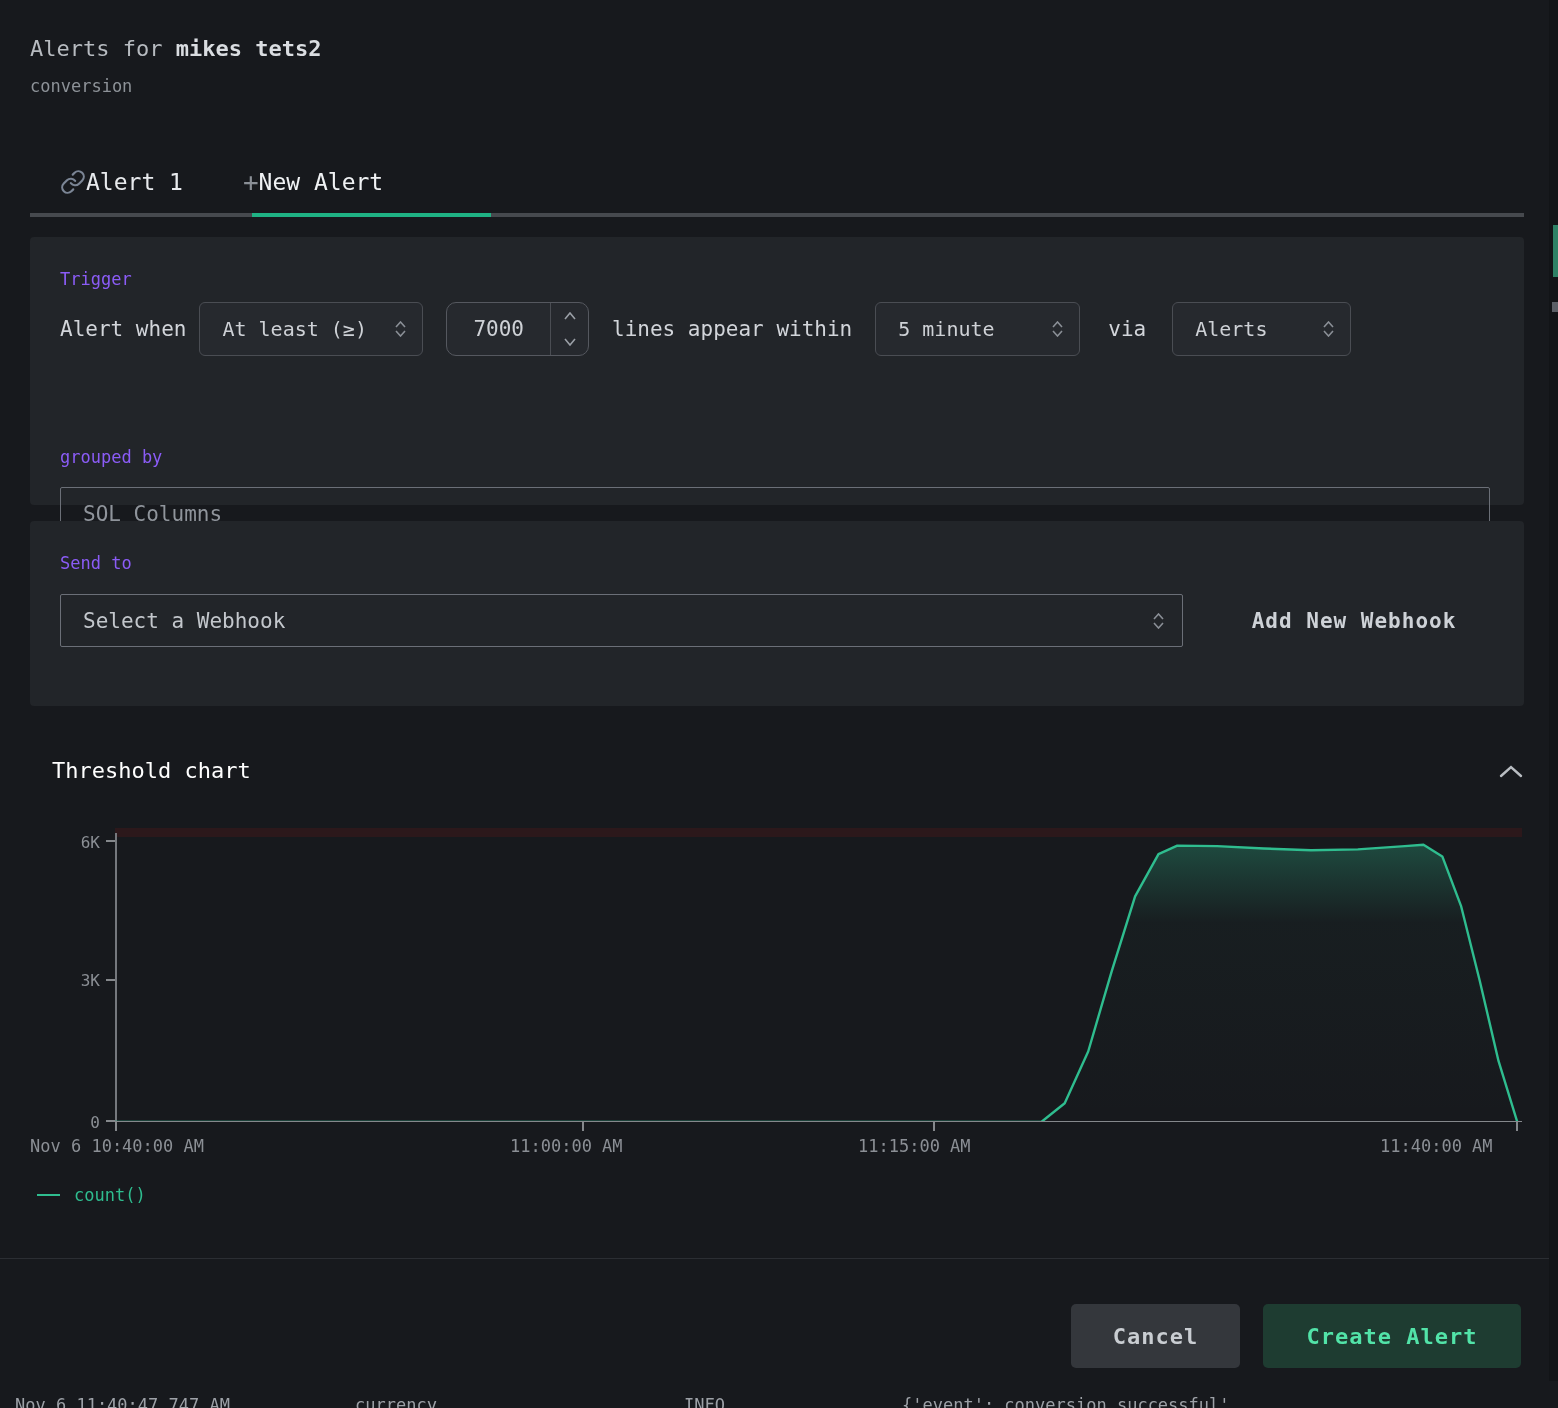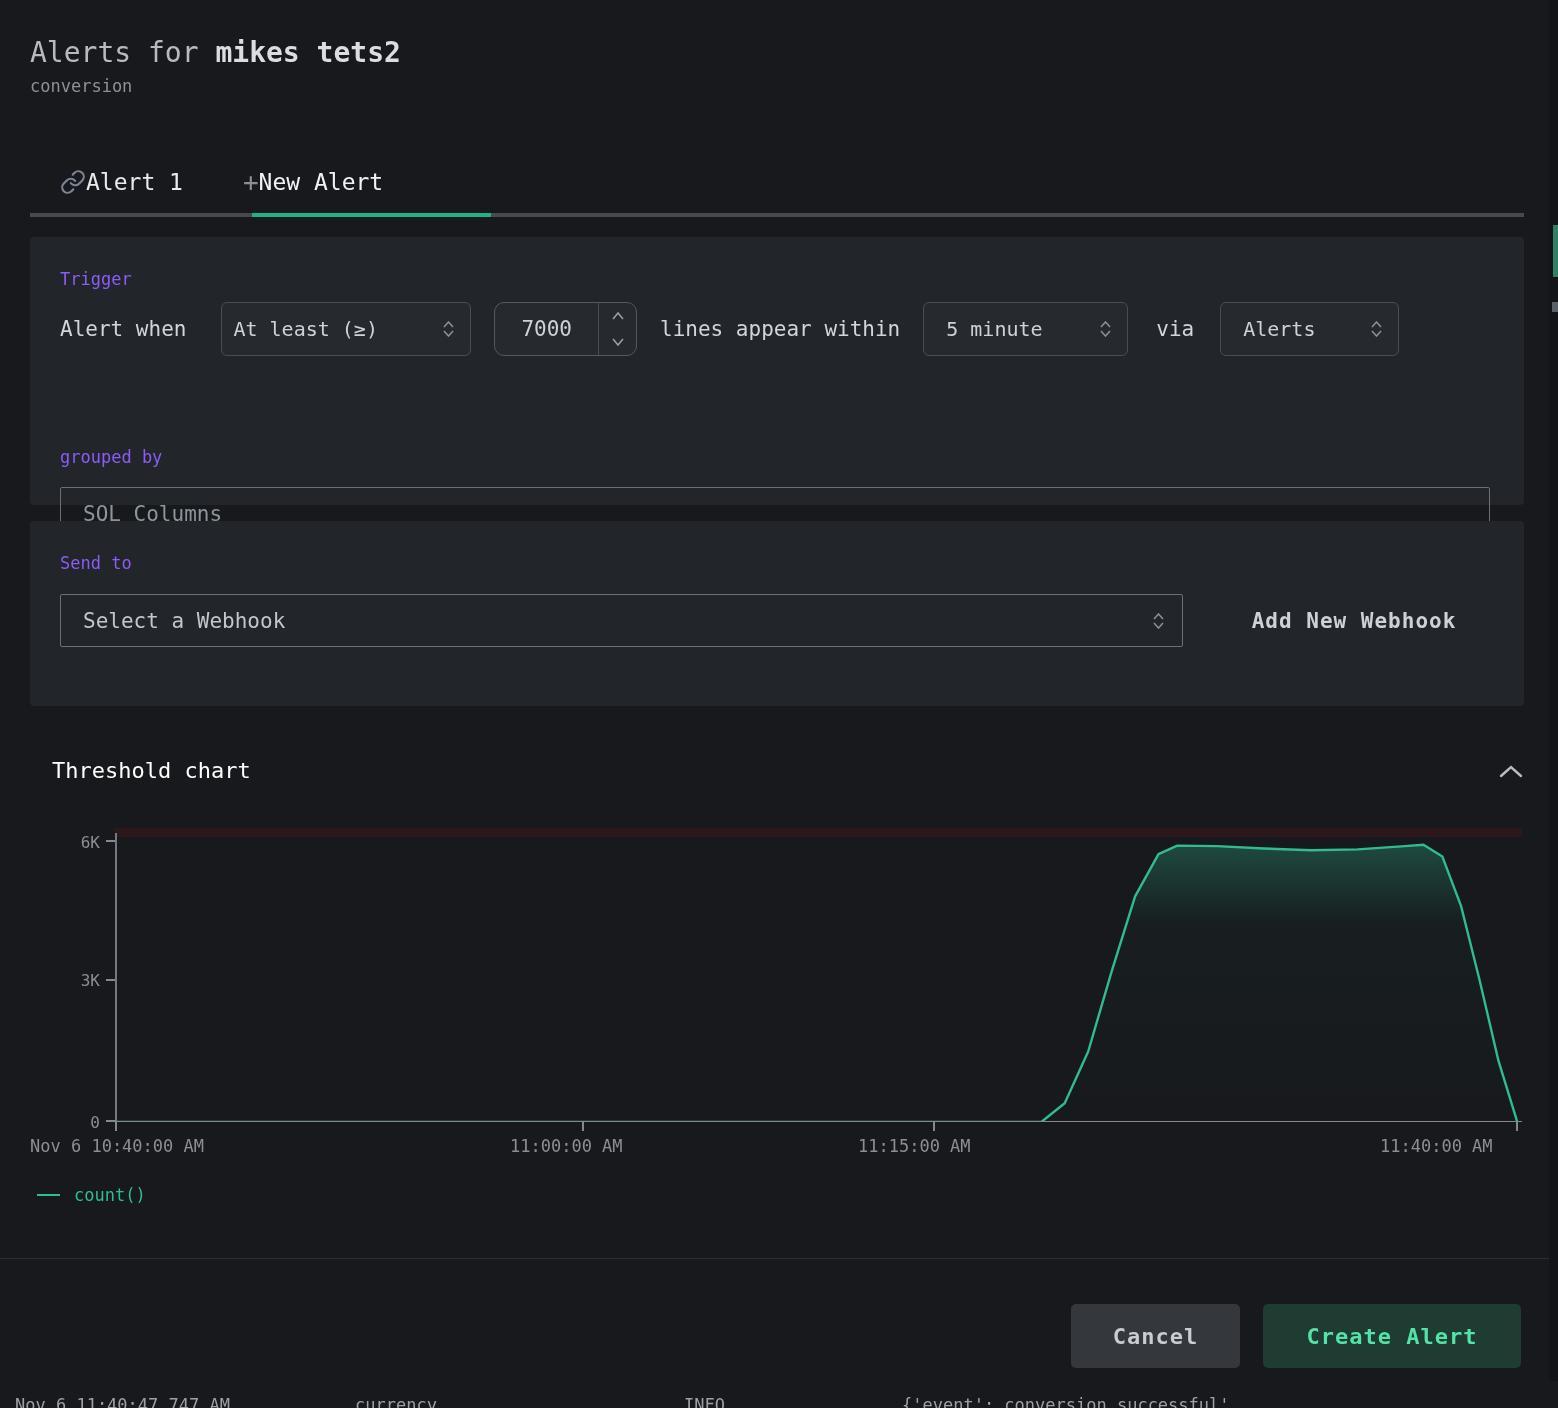--- a/index.html
+++ b/index.html
@@ -6,21 +6,21 @@
   html,body { width:1558px; height:1408px; overflow:hidden; }
   body {
     background:#17191d;
     font-family:"DejaVu Sans Mono","Liberation Mono",monospace;
     color:#ced2d7;
     position:relative;
   }
   .modal { position:absolute; left:0; top:0; width:1549px; height:1381px; background:#17191d; }
 
   
-  .hdr-title { position:absolute; left:30px; top:36px; font-size:28px; color:#b7bbc0; }
+  .hdr-title { position:absolute; left:30px; top:36px; font-size:22px; color:#b7bbc0; }
   .hdr-title b { color:#dadde1; font-weight:bold; }
   .hdr-sub { position:absolute; left:30px; top:76px; font-size:17px; color:#8d9298; }
 
   
   .tabs { position:absolute; left:30px; top:150px; height:64px; display:flex; align-items:center; }
   .tab { display:flex; align-items:center; font-size:23px; cursor:pointer; }
   .tab-alert1 { margin-left:30px; color:#e8eaed; }
   .tab-new { margin-left:60px; color:#f0f2f4; }
   .tab .plus { color:#8a8f96; font-size:26px; font-weight:normal; }
   .link-ic { width:26px; height:26px; }
@@ -126,21 +126,21 @@
       <span>New Alert</span>
     </div>
   </div>
   <div class="tab-underline-track"></div>
   <div class="tab-underline-active"></div>
 
   <div class="panel panel-trigger">
     <div class="sec-label" style="top:32px">Trigger</div>
     <div class="trigger-row">
       <span class="row-text">Alert when</span>
-      <div class="sel" style="margin-left:35px; width:250px;padding-left:11px;">
+      <div class="sel" style="margin-left:13px; width:224px;">
         <span>At least (≥)</span>
         <span class="chev-ud">
           <svg width="11" height="7" viewBox="0 0 11 7">
               <path d="M1 6 L5.5 1 L10 6" fill="none" stroke="#8a8f96" stroke-width="1.6"></path>
             </svg>
           <svg width="11" height="7" viewBox="0 0 11 7">
               <path d="M1 1 L5.5 6 L10 1" fill="none" stroke="#8a8f96" stroke-width="1.6"></path>
             </svg>
         </span>
       </div>

